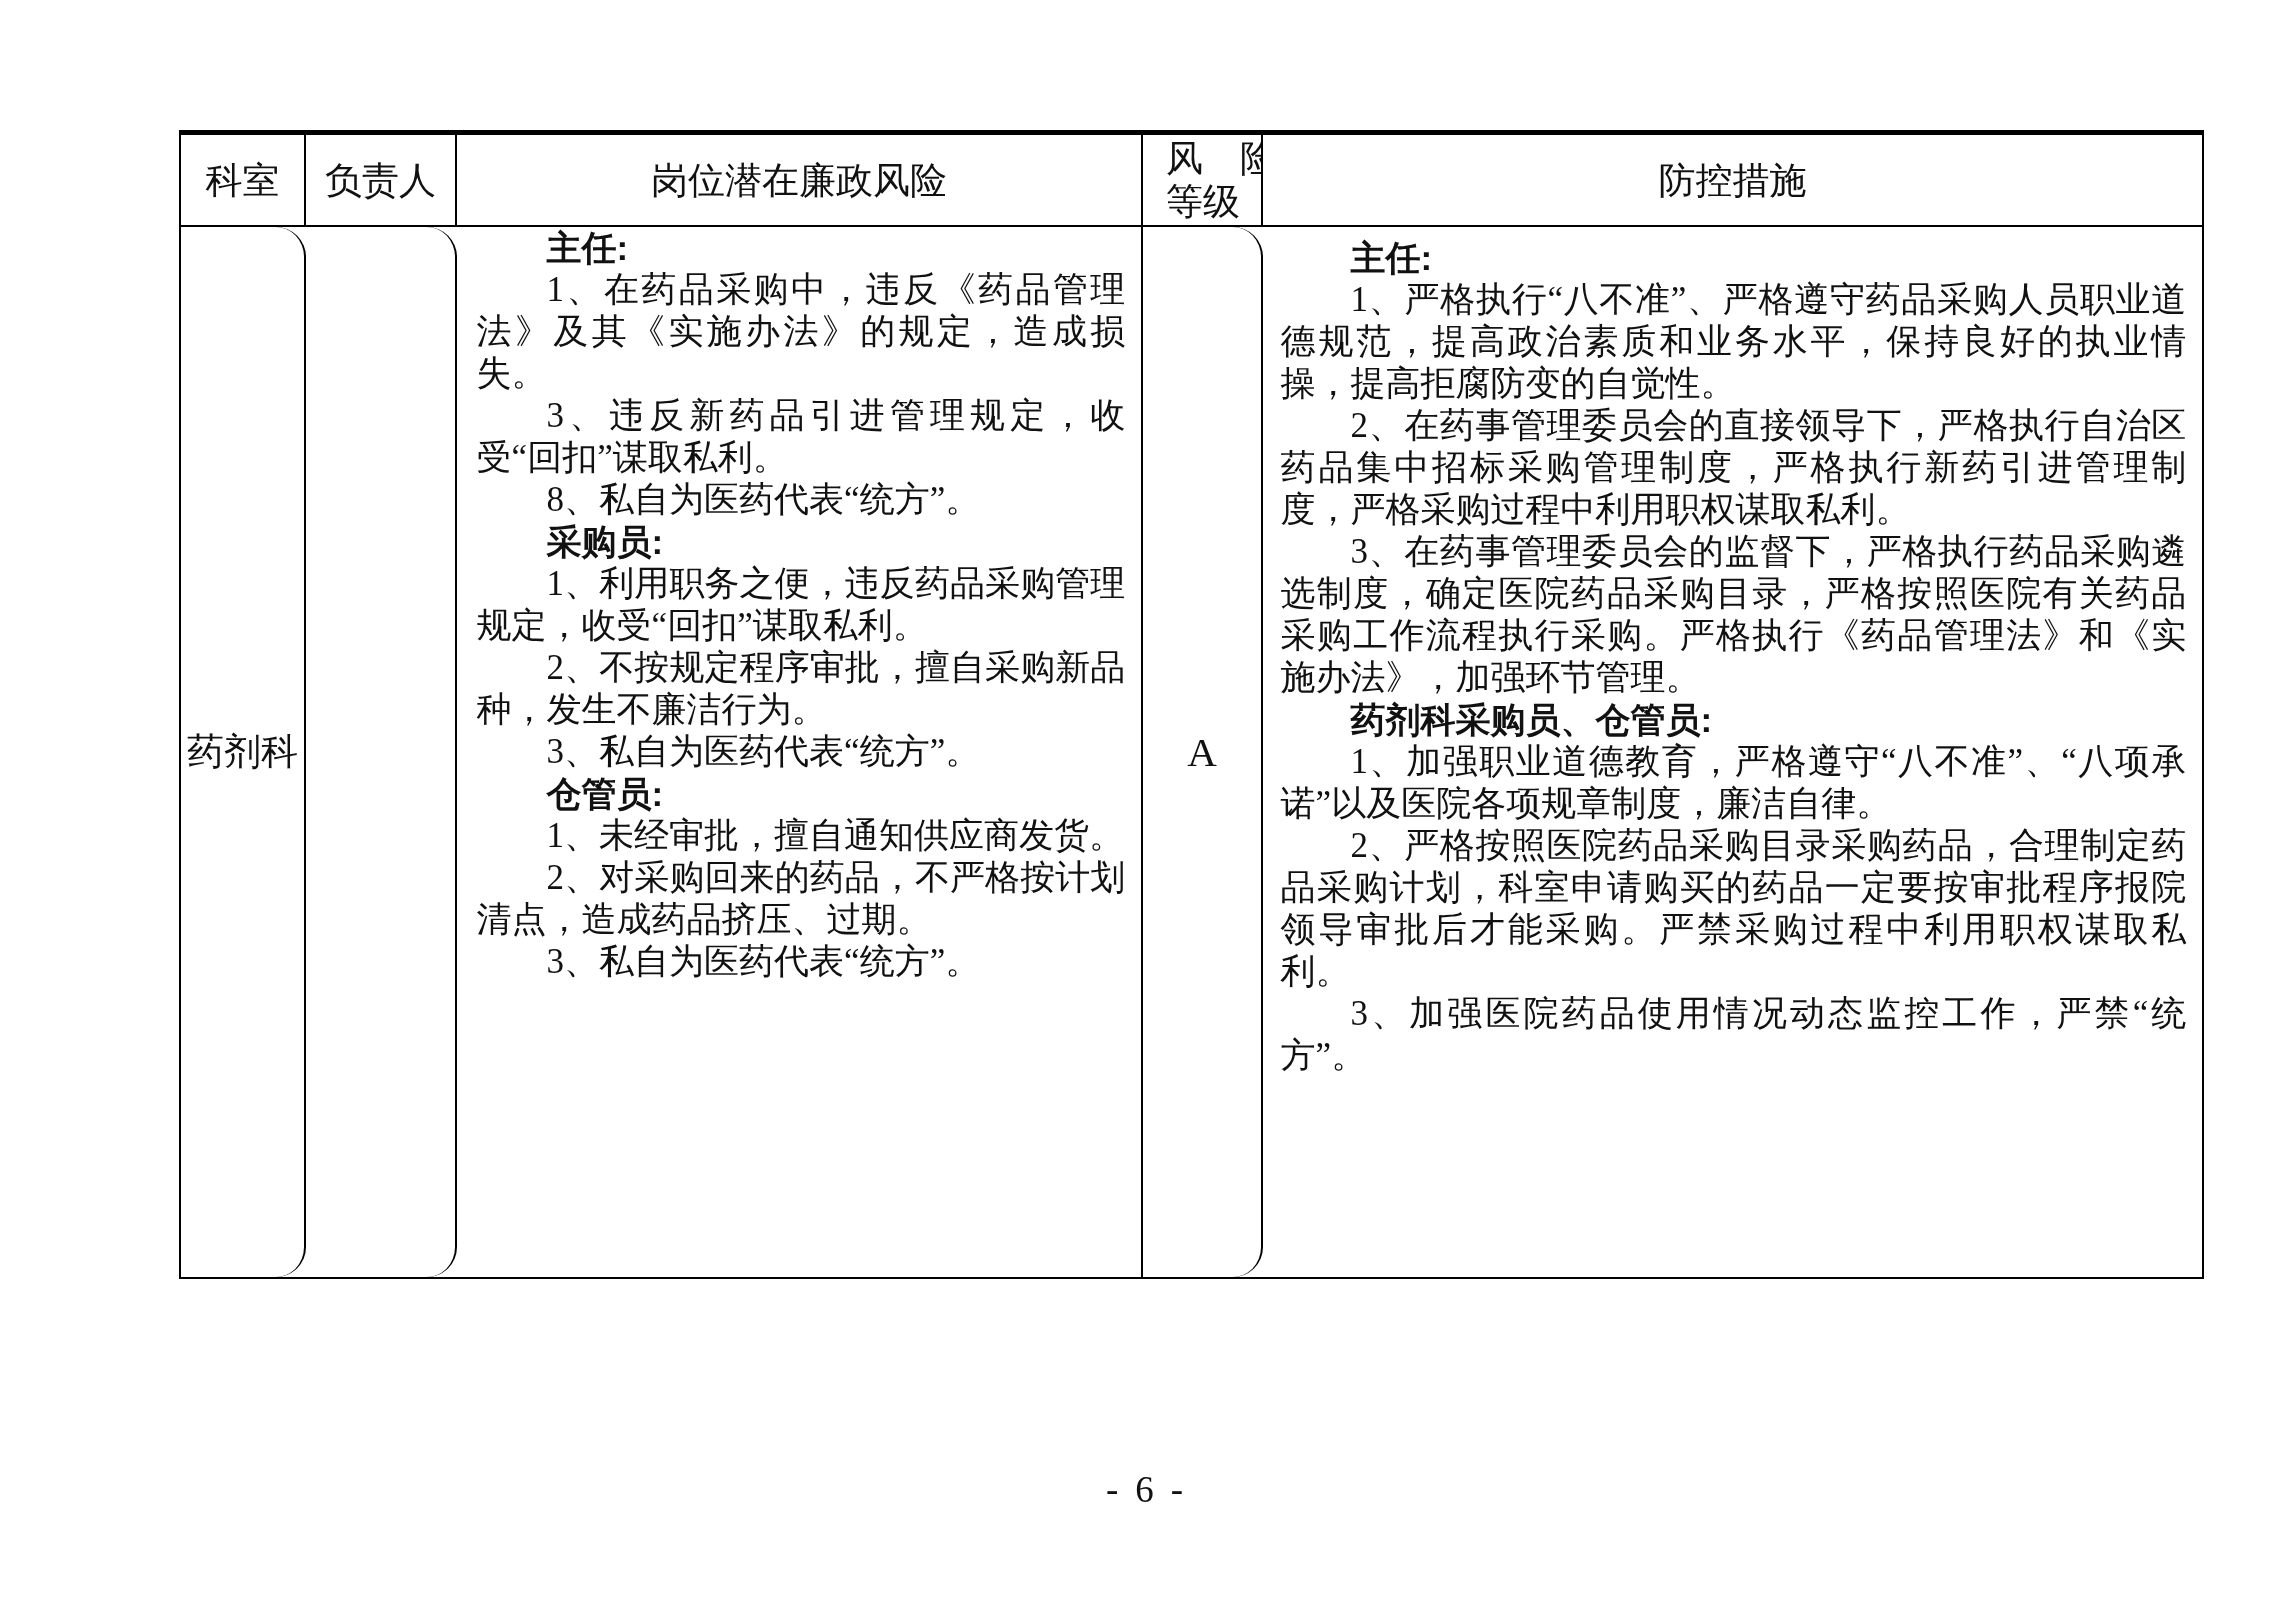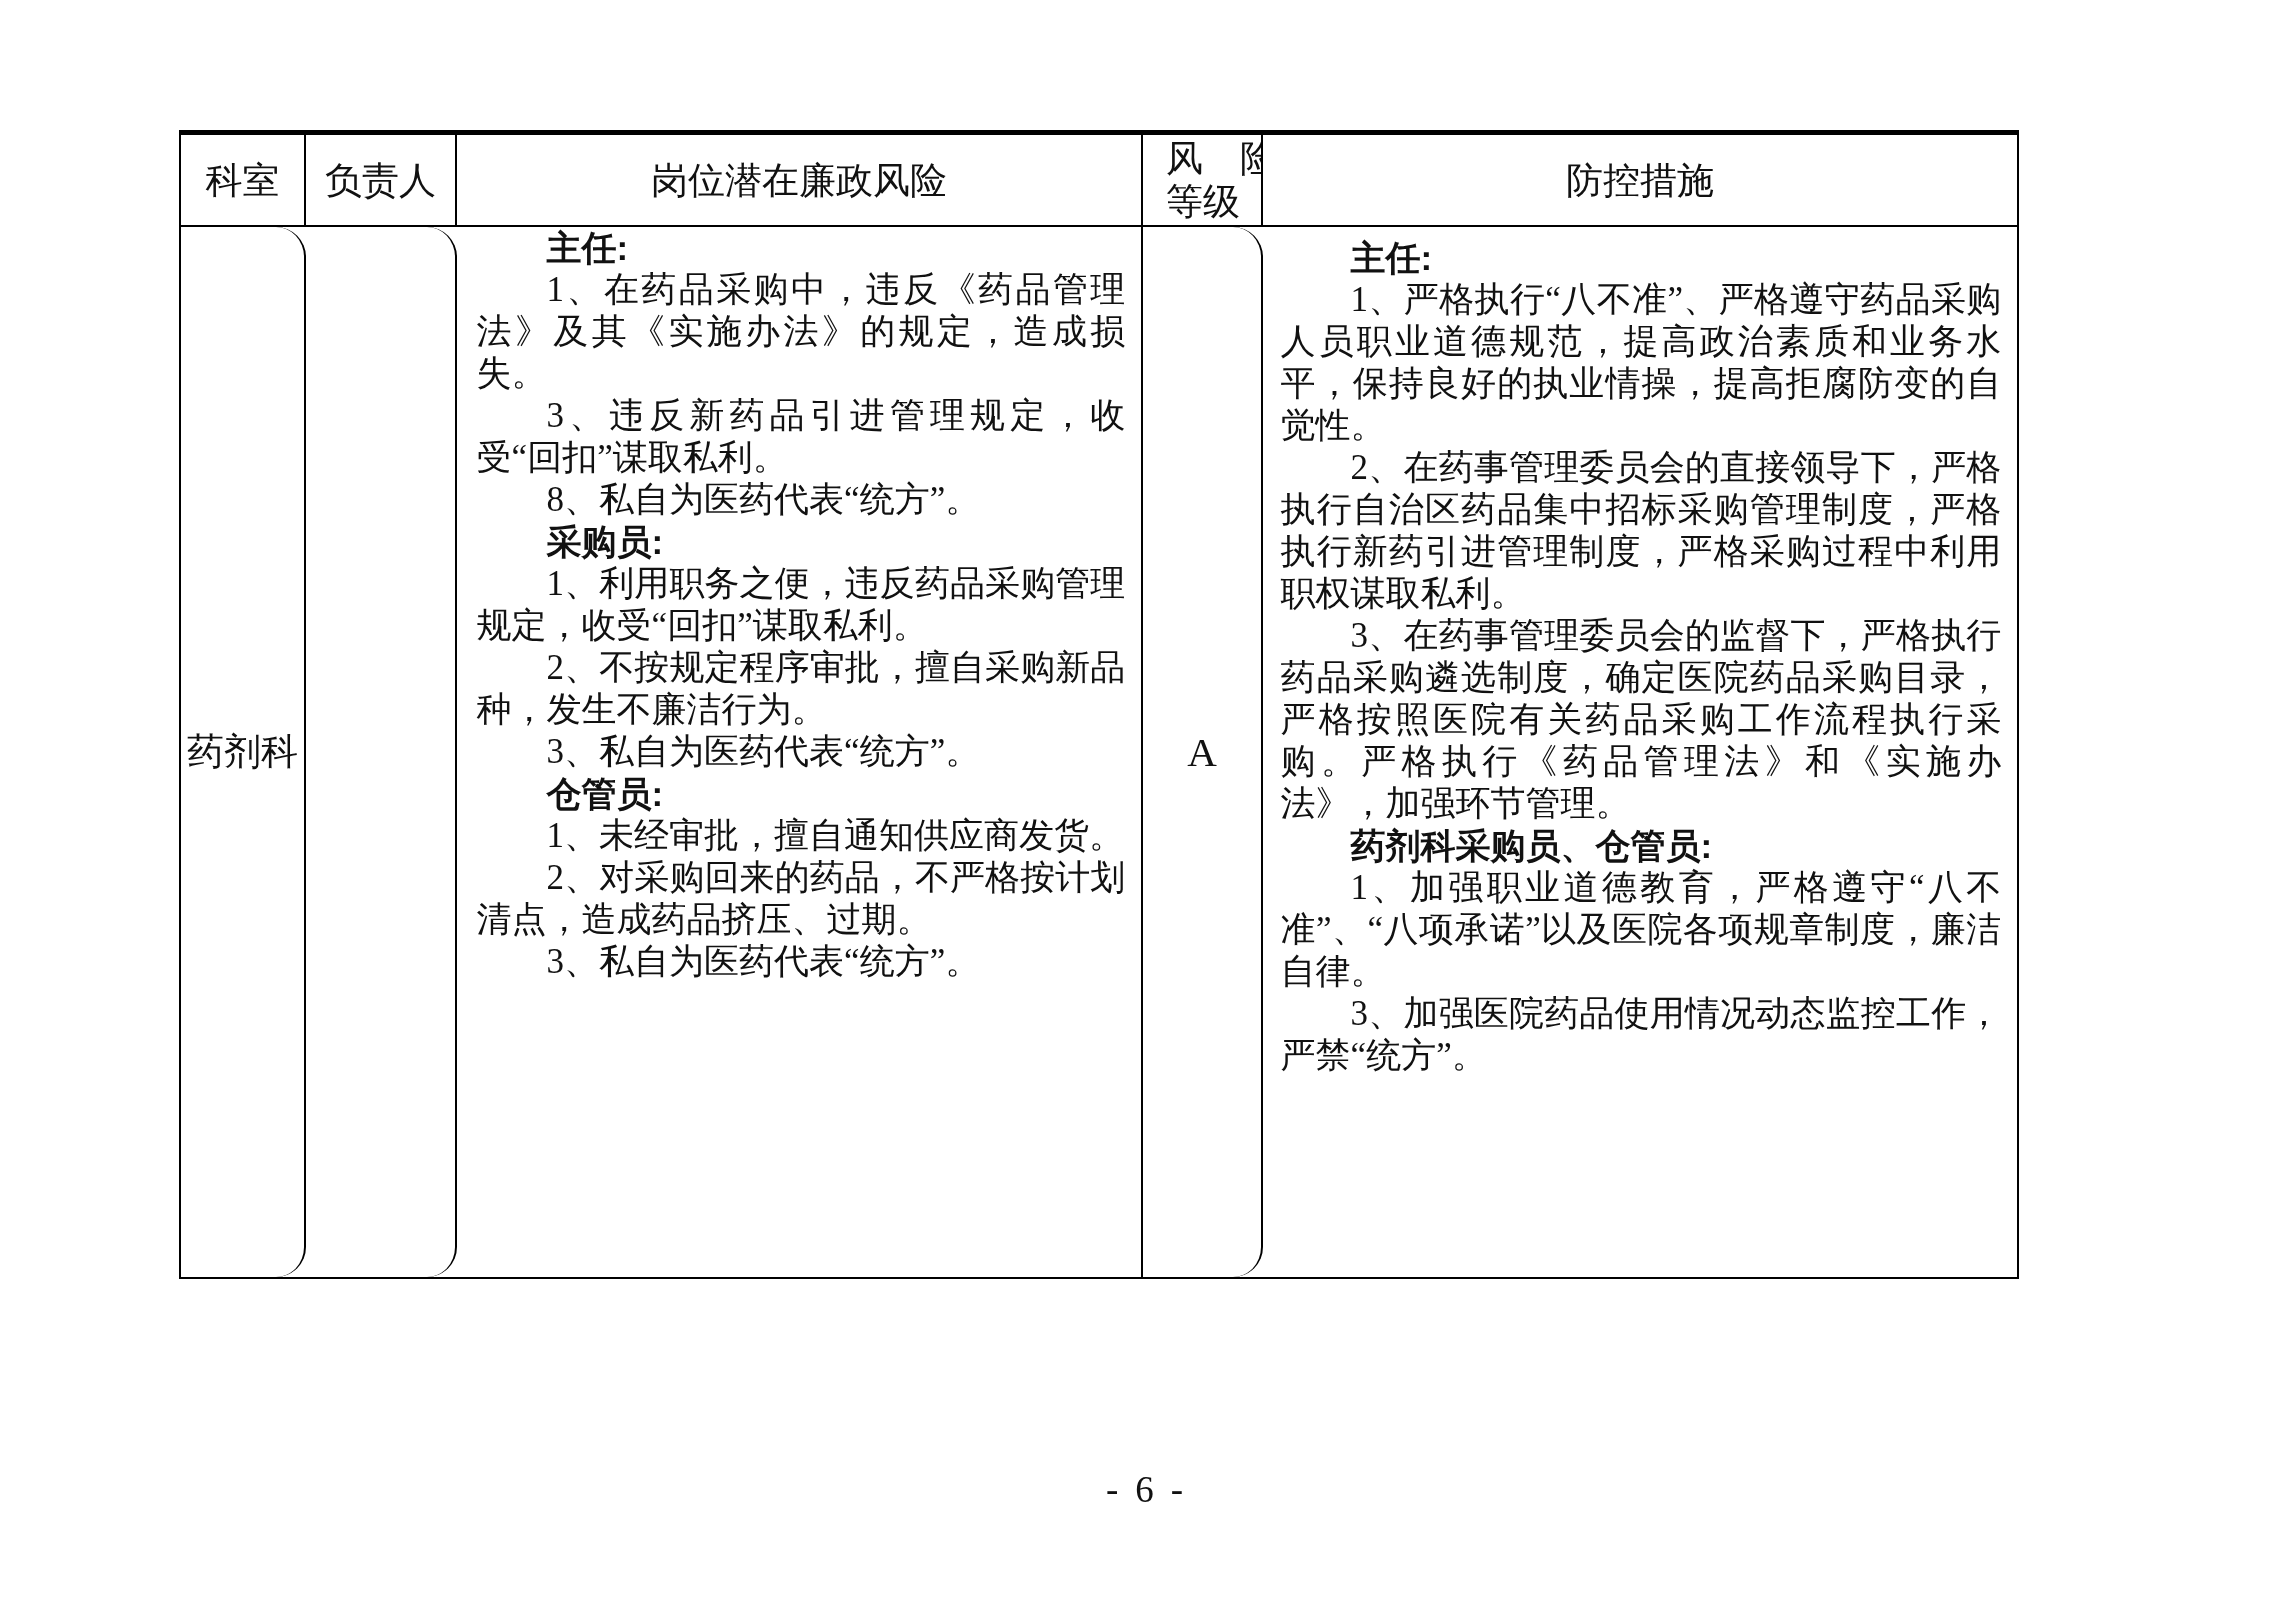--- a/index.html
+++ b/index.html
@@ -11,21 +11,21 @@
     position: relative;
     width: 2293px;
     height: 1621px;
     font-family: "Liberation Serif", serif;
     color: #111111;
   }
   .doc-table {
     position: absolute;
     left: 179px;
     top: 130px;
-    width: 1840px;
+    width: 2025px;
     height: 1149px;
     box-sizing: border-box;
     border: 2.9px solid #000;
     border-top-width: 5.9px;
     display: grid;
     grid-template-columns: 125px 151px 686px 120px 1fr;
     grid-template-rows: 92px 1fr;
   }
   .cell {
     box-sizing: border-box;
@@ -138,19 +138,20 @@
   <div class="cell center-cell risk-level">
     <span>A</span>
   </div>
   <div class="cell body-cell text-cell-measures last">
       <p class="para bold">主任:</p>
       <p class="para">1、严格执行“八不准”、严格遵守药品采购人员职业道德规范，提高政治素质和业务水平，保持良好的执业情操，提高拒腐防变的自觉性。</p>
       <p class="para">2、在药事管理委员会的直接领导下，严格执行自治区药品集中招标采购管理制度，严格执行新药引进管理制度，严格采购过程中利用职权谋取私利。</p>
       <p class="para">3、在药事管理委员会的监督下，严格执行药品采购遴选制度，确定医院药品采购目录，严格按照医院有关药品采购工作流程执行采购。严格执行《药品管理法》和《实施办法》，加强环节管理。</p>
       <p class="para bold">药剂科采购员、仓管员:</p>
       <p class="para">1、加强职业道德教育，严格遵守“八不准”、“八项承诺”以及医院各项规章制度，廉洁自律。</p>
+      <p class="para">2、严格按照医院药品采购目录采购药品，合理制定药品采购计划，科室申请购买的药品一定要按审批程序报院领导审批后才能采购。严禁采购过程中利用职权谋取私利。</p>
       <p class="para">3、加强医院药品使用情况动态监控工作，严禁“统方”。</p>
     </div>
 
 </div>
 
 <div class="page-footer">- 6 -</div>
 
 
 </body></html>

